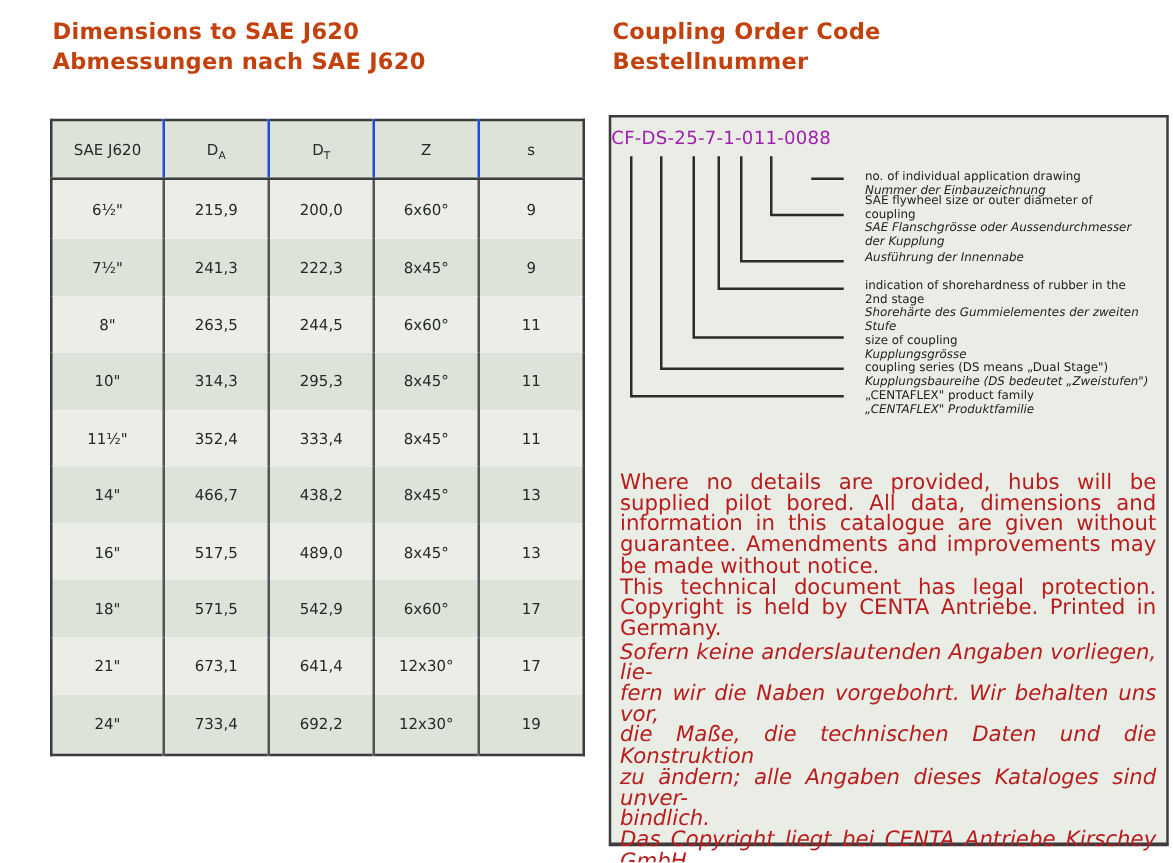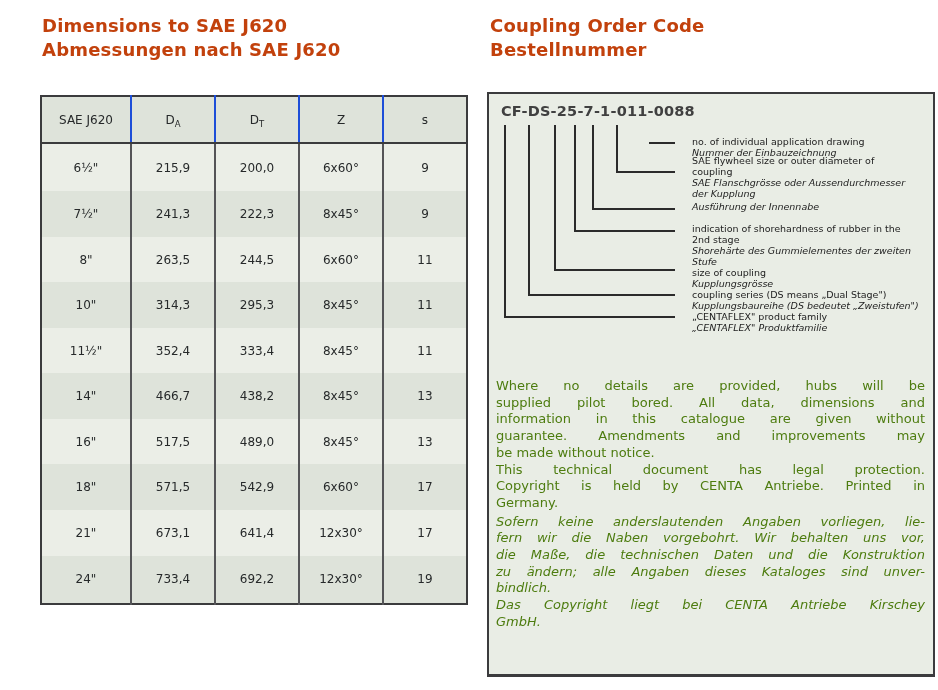--- a/index.html
+++ b/index.html
@@ -34,31 +34,31 @@
   table.dim tbody tr:nth-child(odd){background:var(--row-light,#ebeee7);}
   table.dim tbody tr:nth-child(even){background:var(--row-dark,#dee3da);}
   table.dim sub{font-size:8.5px;line-height:0;}
 
   
   .order-box{
     position:absolute;left:487px;top:92px;width:448px;height:585px;box-sizing:border-box;
     background:var(--box-bg,#e9ede5);border:2px solid #3b3b3d;border-bottom-width:3px;
   }
   .order-code{
-    padding:9px 6px 0 12px;font-size:14.5px;font-weight:bold;color:#404040;letter-spacing:0.2px;
+    padding:9px 6px 0 0;font-size:14.5px;font-weight:normal;color:#a21caf;letter-spacing:0.2px;
   }
   .diagram{position:relative;height:216px;margin-top:2px;}
   .diagram svg{position:absolute;left:0;top:0;}
   .code-label{position:absolute;left:186px;width:256px;font-size:9.5px;line-height:11px;color:#222;margin-left:17px;}
   .lab-en{white-space:pre-line;}
   .lab-de{white-space:pre-line;font-style:italic;}
 
   
   .paragraphs{position:absolute;left:7px;right:8px;top:284px;}
-  .para{font-size:13px;line-height:16.7px;color:#4d7c0f;}
+  .para{font-size:17px;line-height:16.7px;color:#b91c1c;}
   .para.italic{font-style:italic;margin-top:2px;}
   .pline{text-align:left;}
   .pline.j{text-align:justify;text-align-last:justify;}
 </style>
 </head>
 <body>
 
 <div class="page">
 
   <h1 class="page-title title-left">Dimensions to SAE J620

